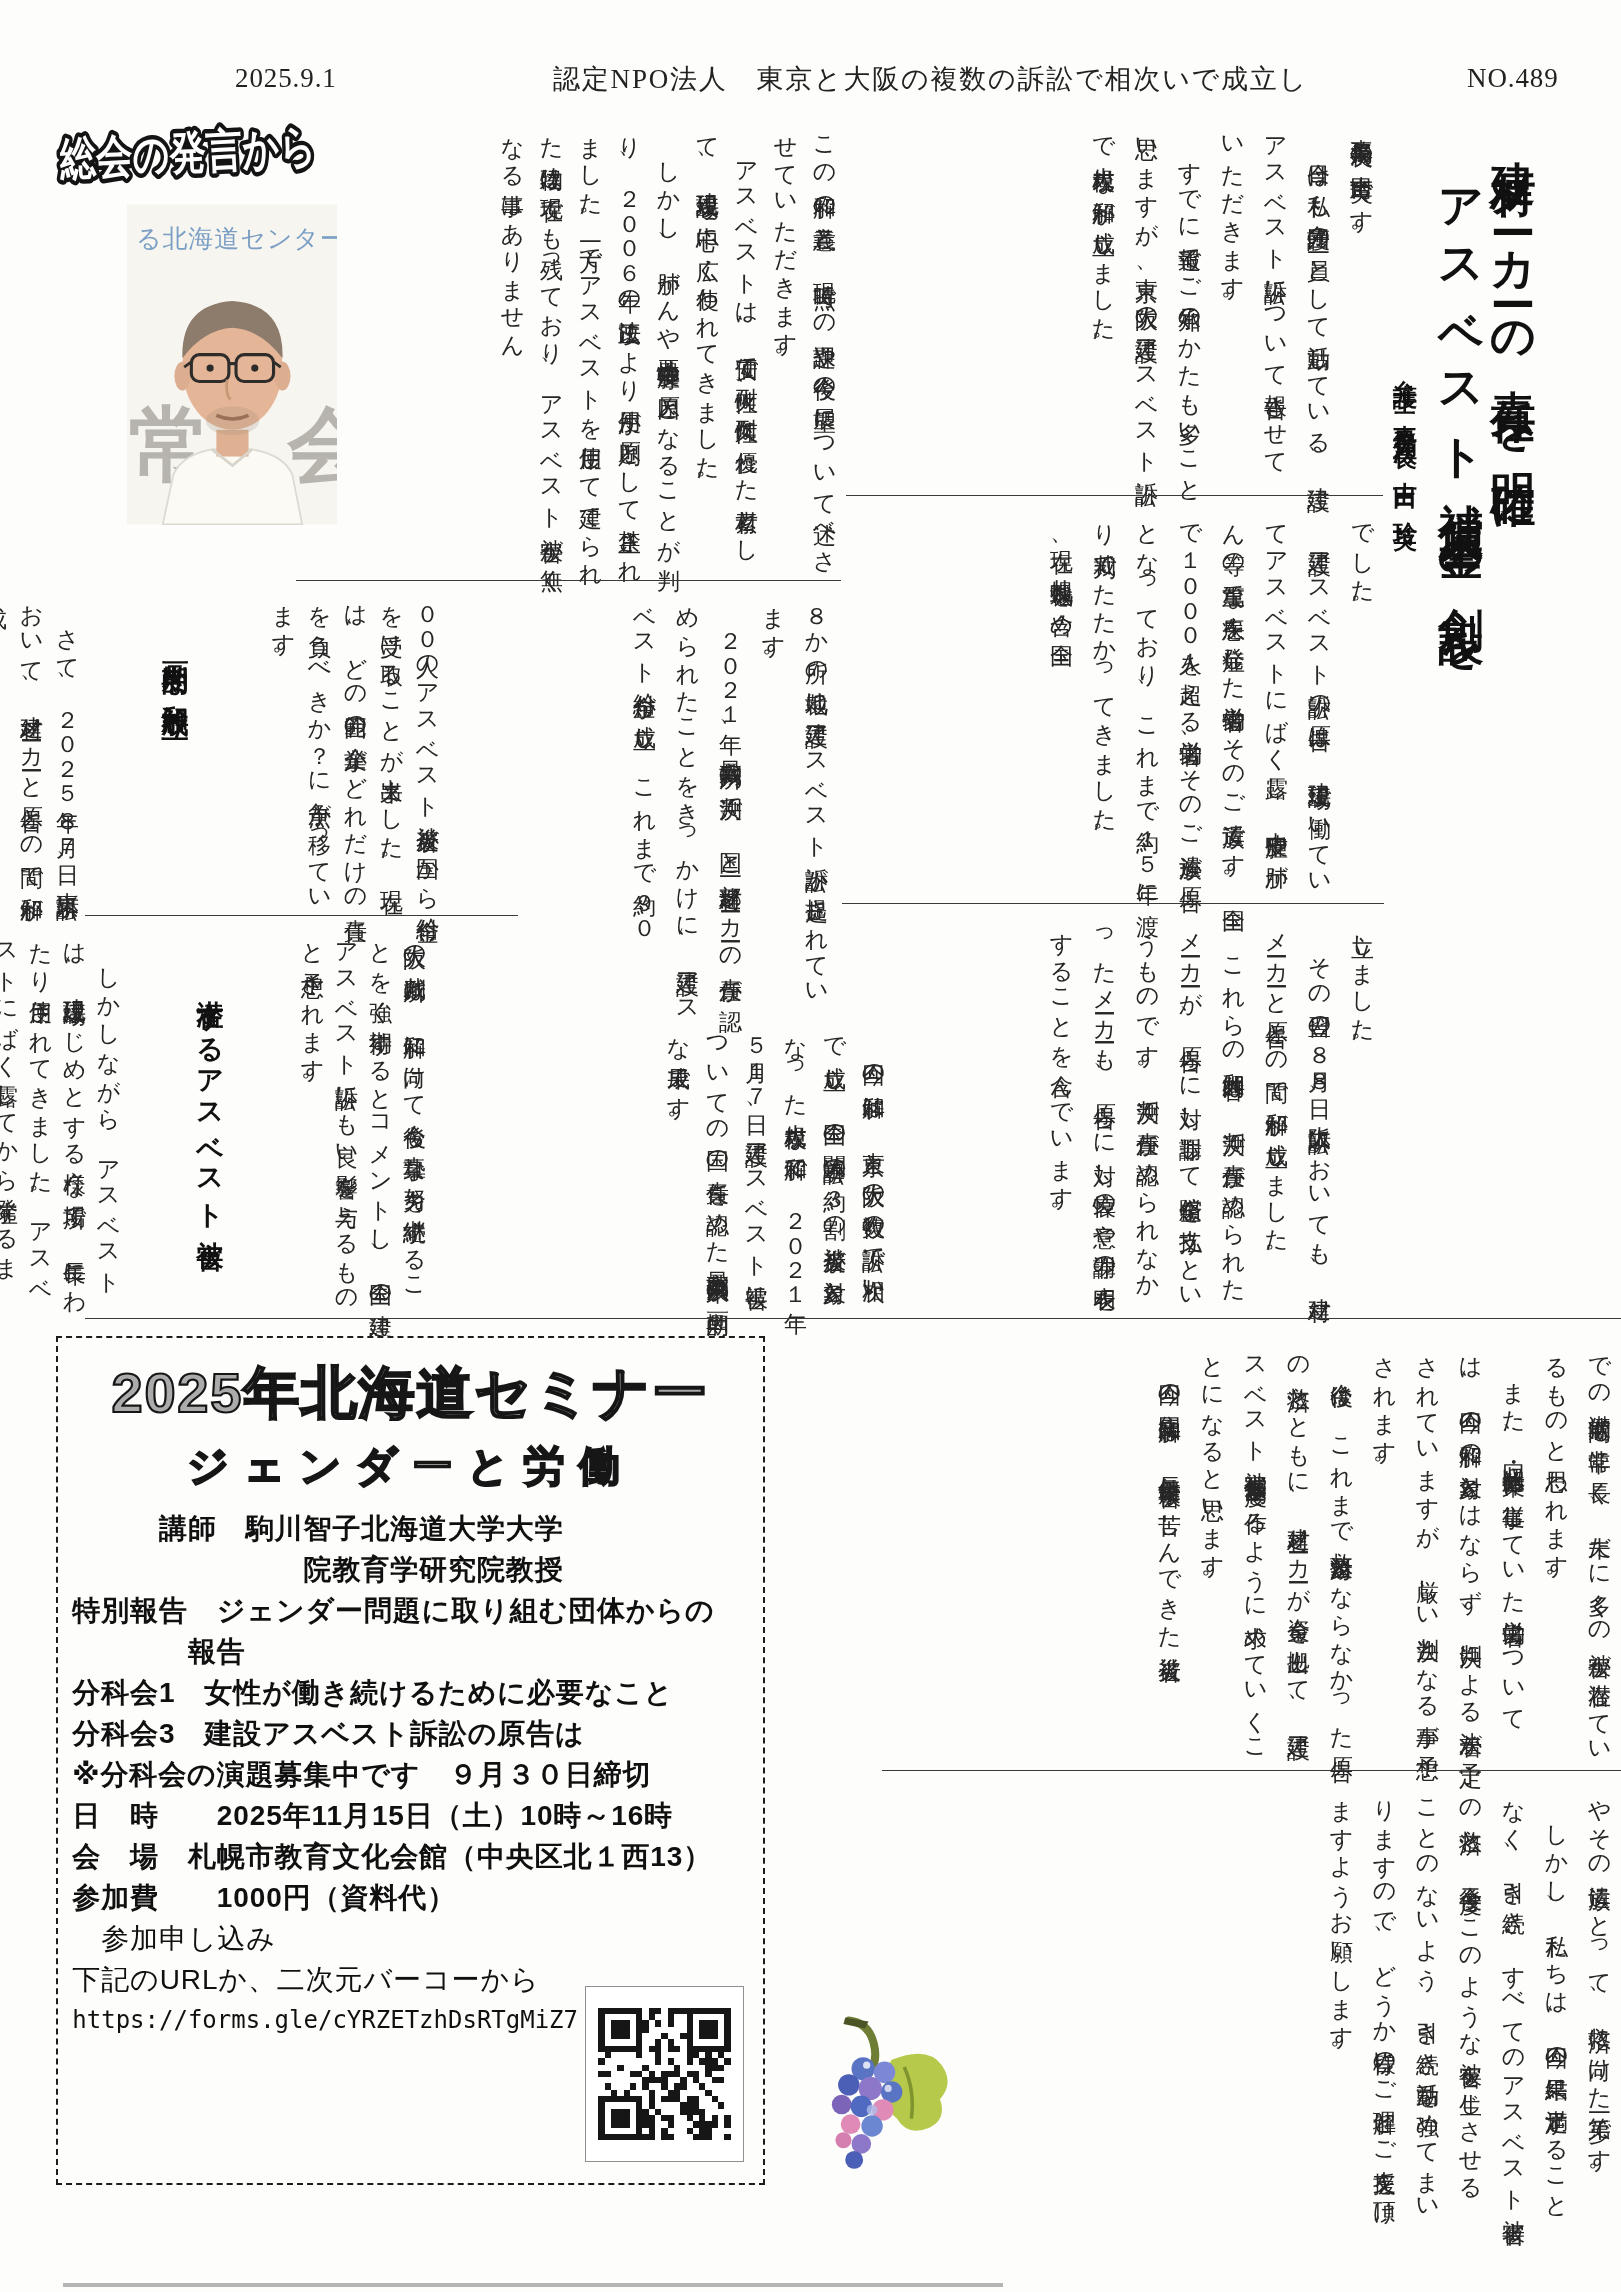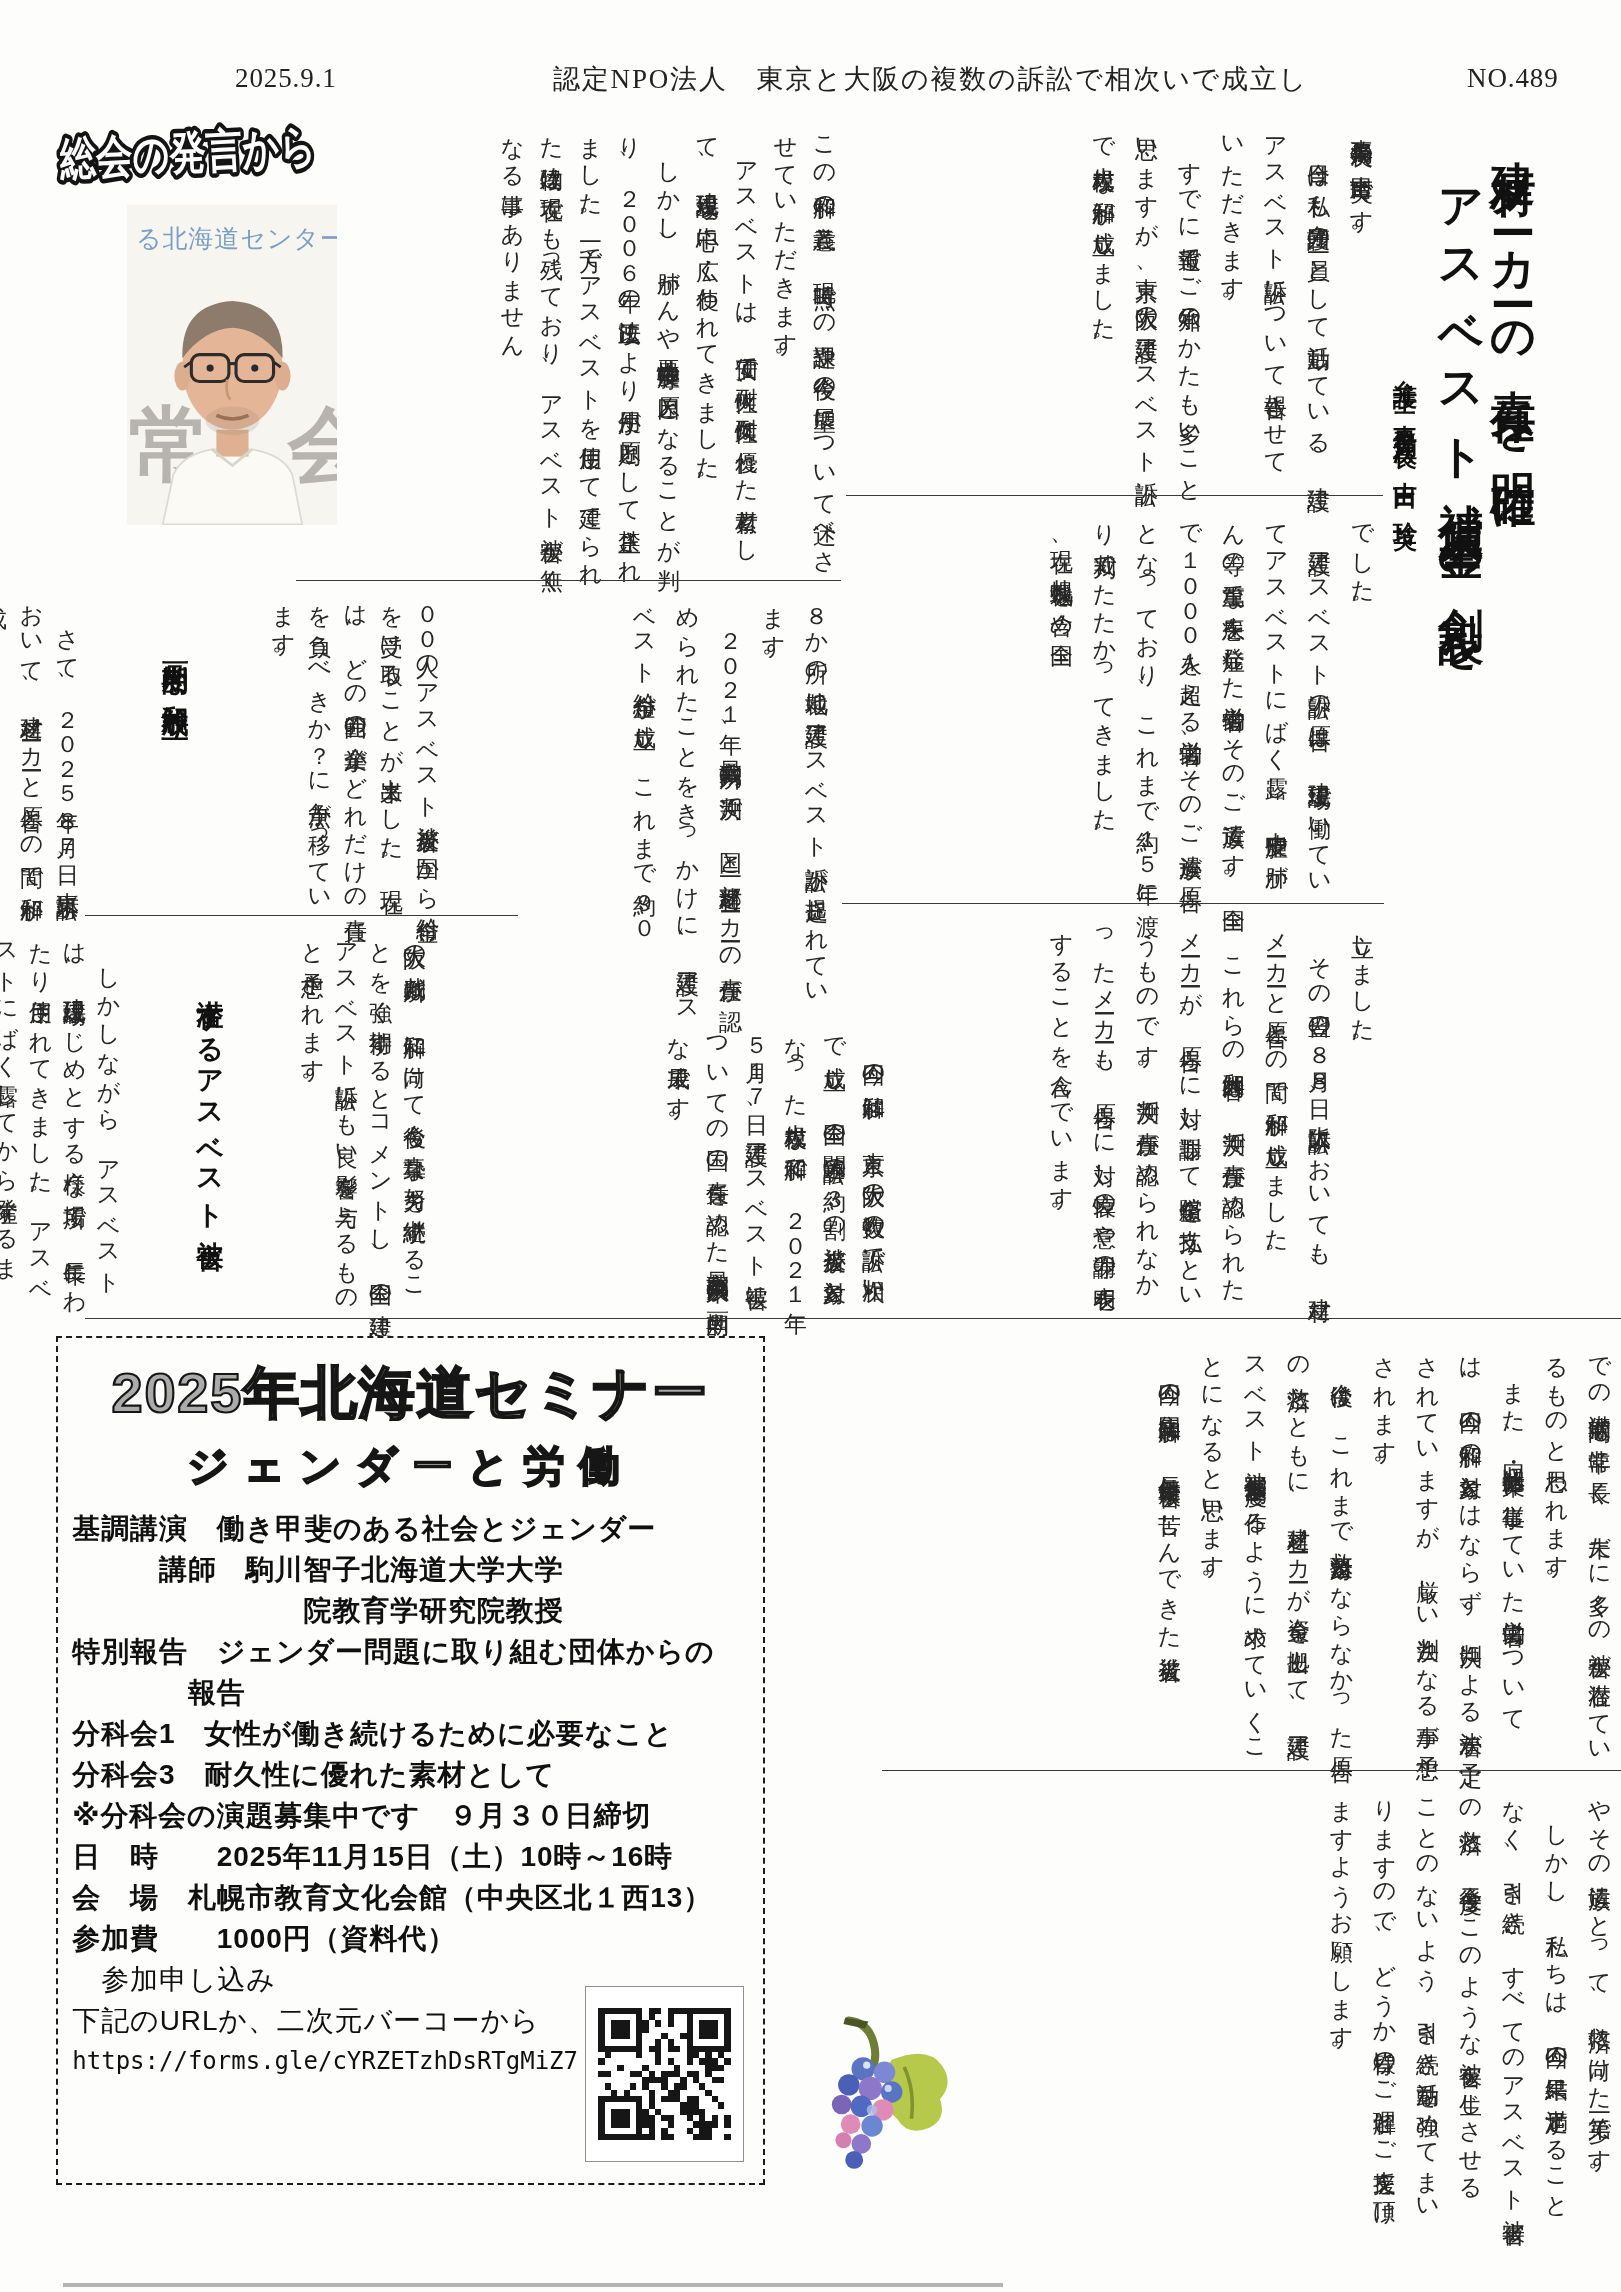--- a/index.html
+++ b/index.html
@@ -139,27 +139,26 @@
 
 <div class="rule" style="left:882px;top:1770px;width:739px;"></div>
 
 <div class="vband" style="left:882px;top:1784px;width:739px;height:433px;">やその遺族にとって、救済に向けた第一歩です。
 　しかし、私たちは、今回の結果に満足することなく、引き続き、すべてのアスベスト被害者の救済と、今後二度とこのような被害を生じさせることのないよう、引き続き活動を強めてまいりますので、どうか皆様のご理解とご支援を頂けますようお願いします。</div>
 
 <div class="sem-box">
   <div class="sem-title">2025年北海道セミナー</div>
   <div class="sem-sub">ジェンダーと労働</div>
   <div class="sem-rows">
-      <div class="sem-row">基調講演　働き甲斐のある社会とジェンダー</div>
       <div class="sem-row">　　　講師　駒川智子北海道大学大学</div>
       <div class="sem-row">　　　　　　　　院教育学研究院教授</div>
       <div class="sem-row">特別報告　ジェンダー問題に取り組む団体からの</div>
       <div class="sem-row">　　　　報告</div>
       <div class="sem-row">分科会1　女性が働き続けるために必要なこと</div>
-      <div class="sem-row">分科会3　耐久性に優れた素材として</div>
+      <div class="sem-row">分科会3　建設アスベスト訴訟の原告は</div>
       <div class="sem-row">※分科会の演題募集中です　９月３０日締切</div>
       <div class="sem-row">日　時　　2025年11月15日（土）10時～16時</div>
       <div class="sem-row">会　場　札幌市教育文化会館（中央区北１西13）</div>
       <div class="sem-row">参加費　　1000円（資料代）</div>
       <div class="sem-row plain">　参加申し込み</div>
       <div class="sem-row plain">下記のURLか、二次元バーコーから</div>
       <div class="sem-row url">https://forms.gle/cYRZETzhDsRTgMiZ7</div>
     </div>
 </div>
 

